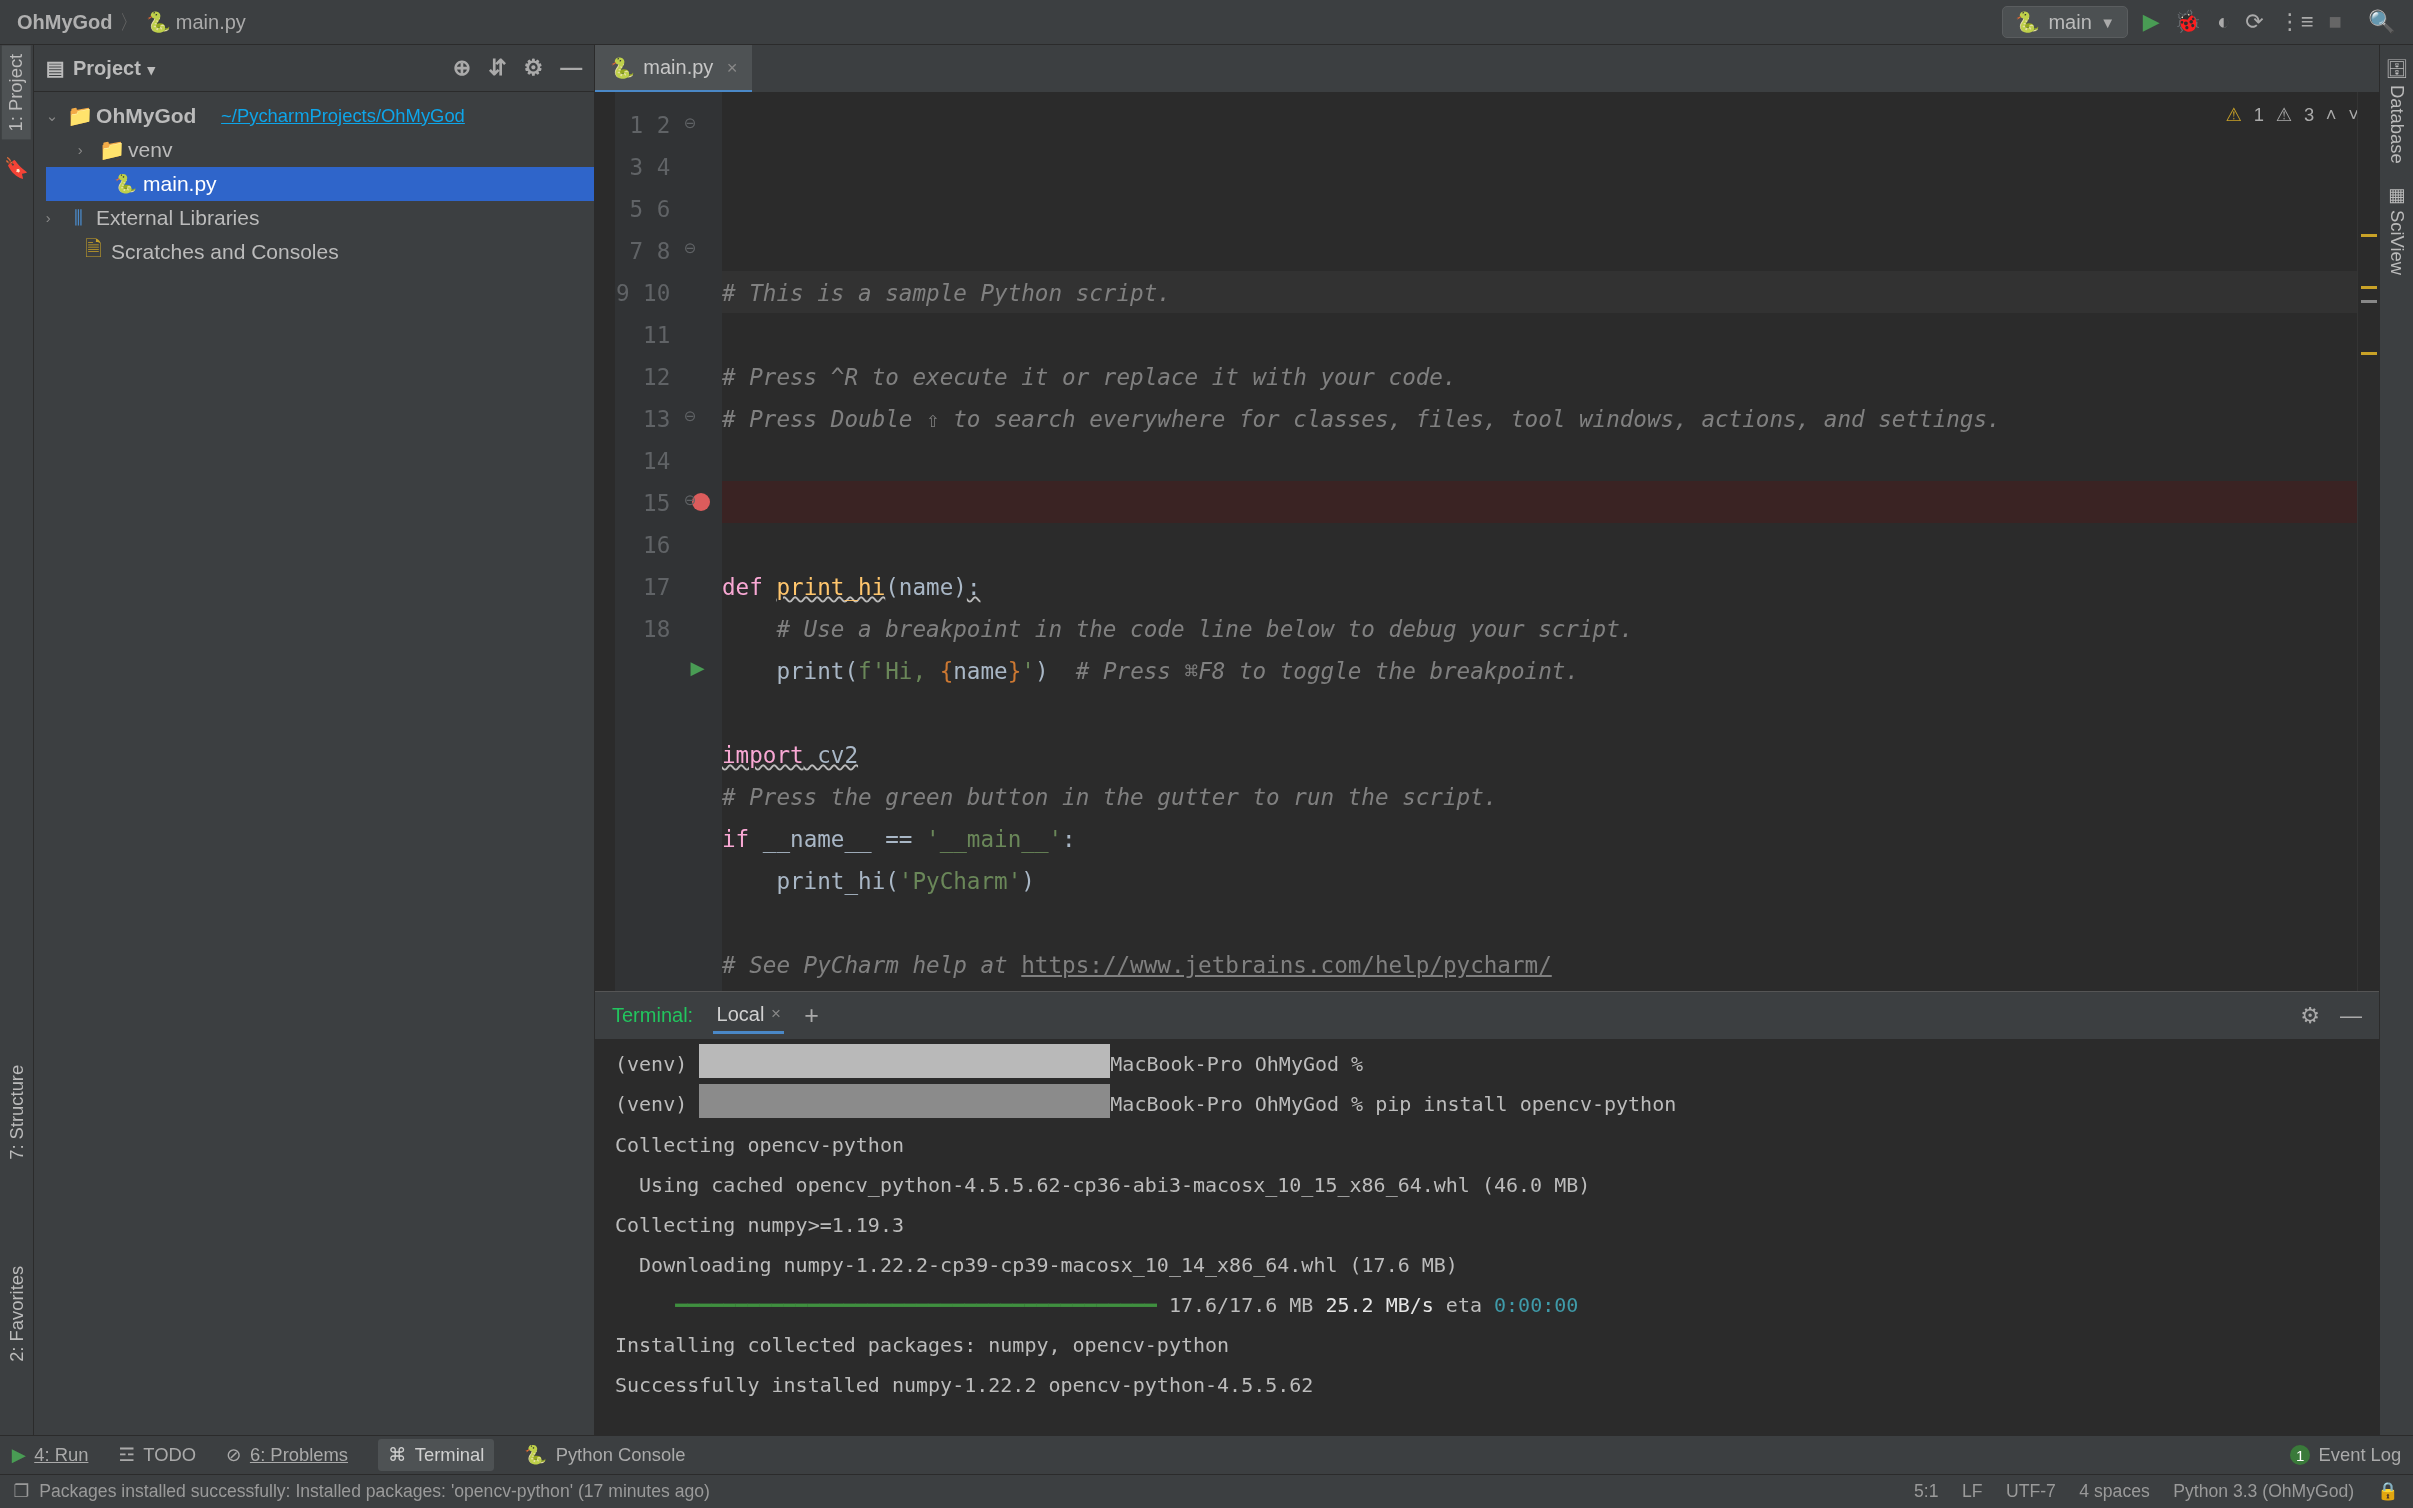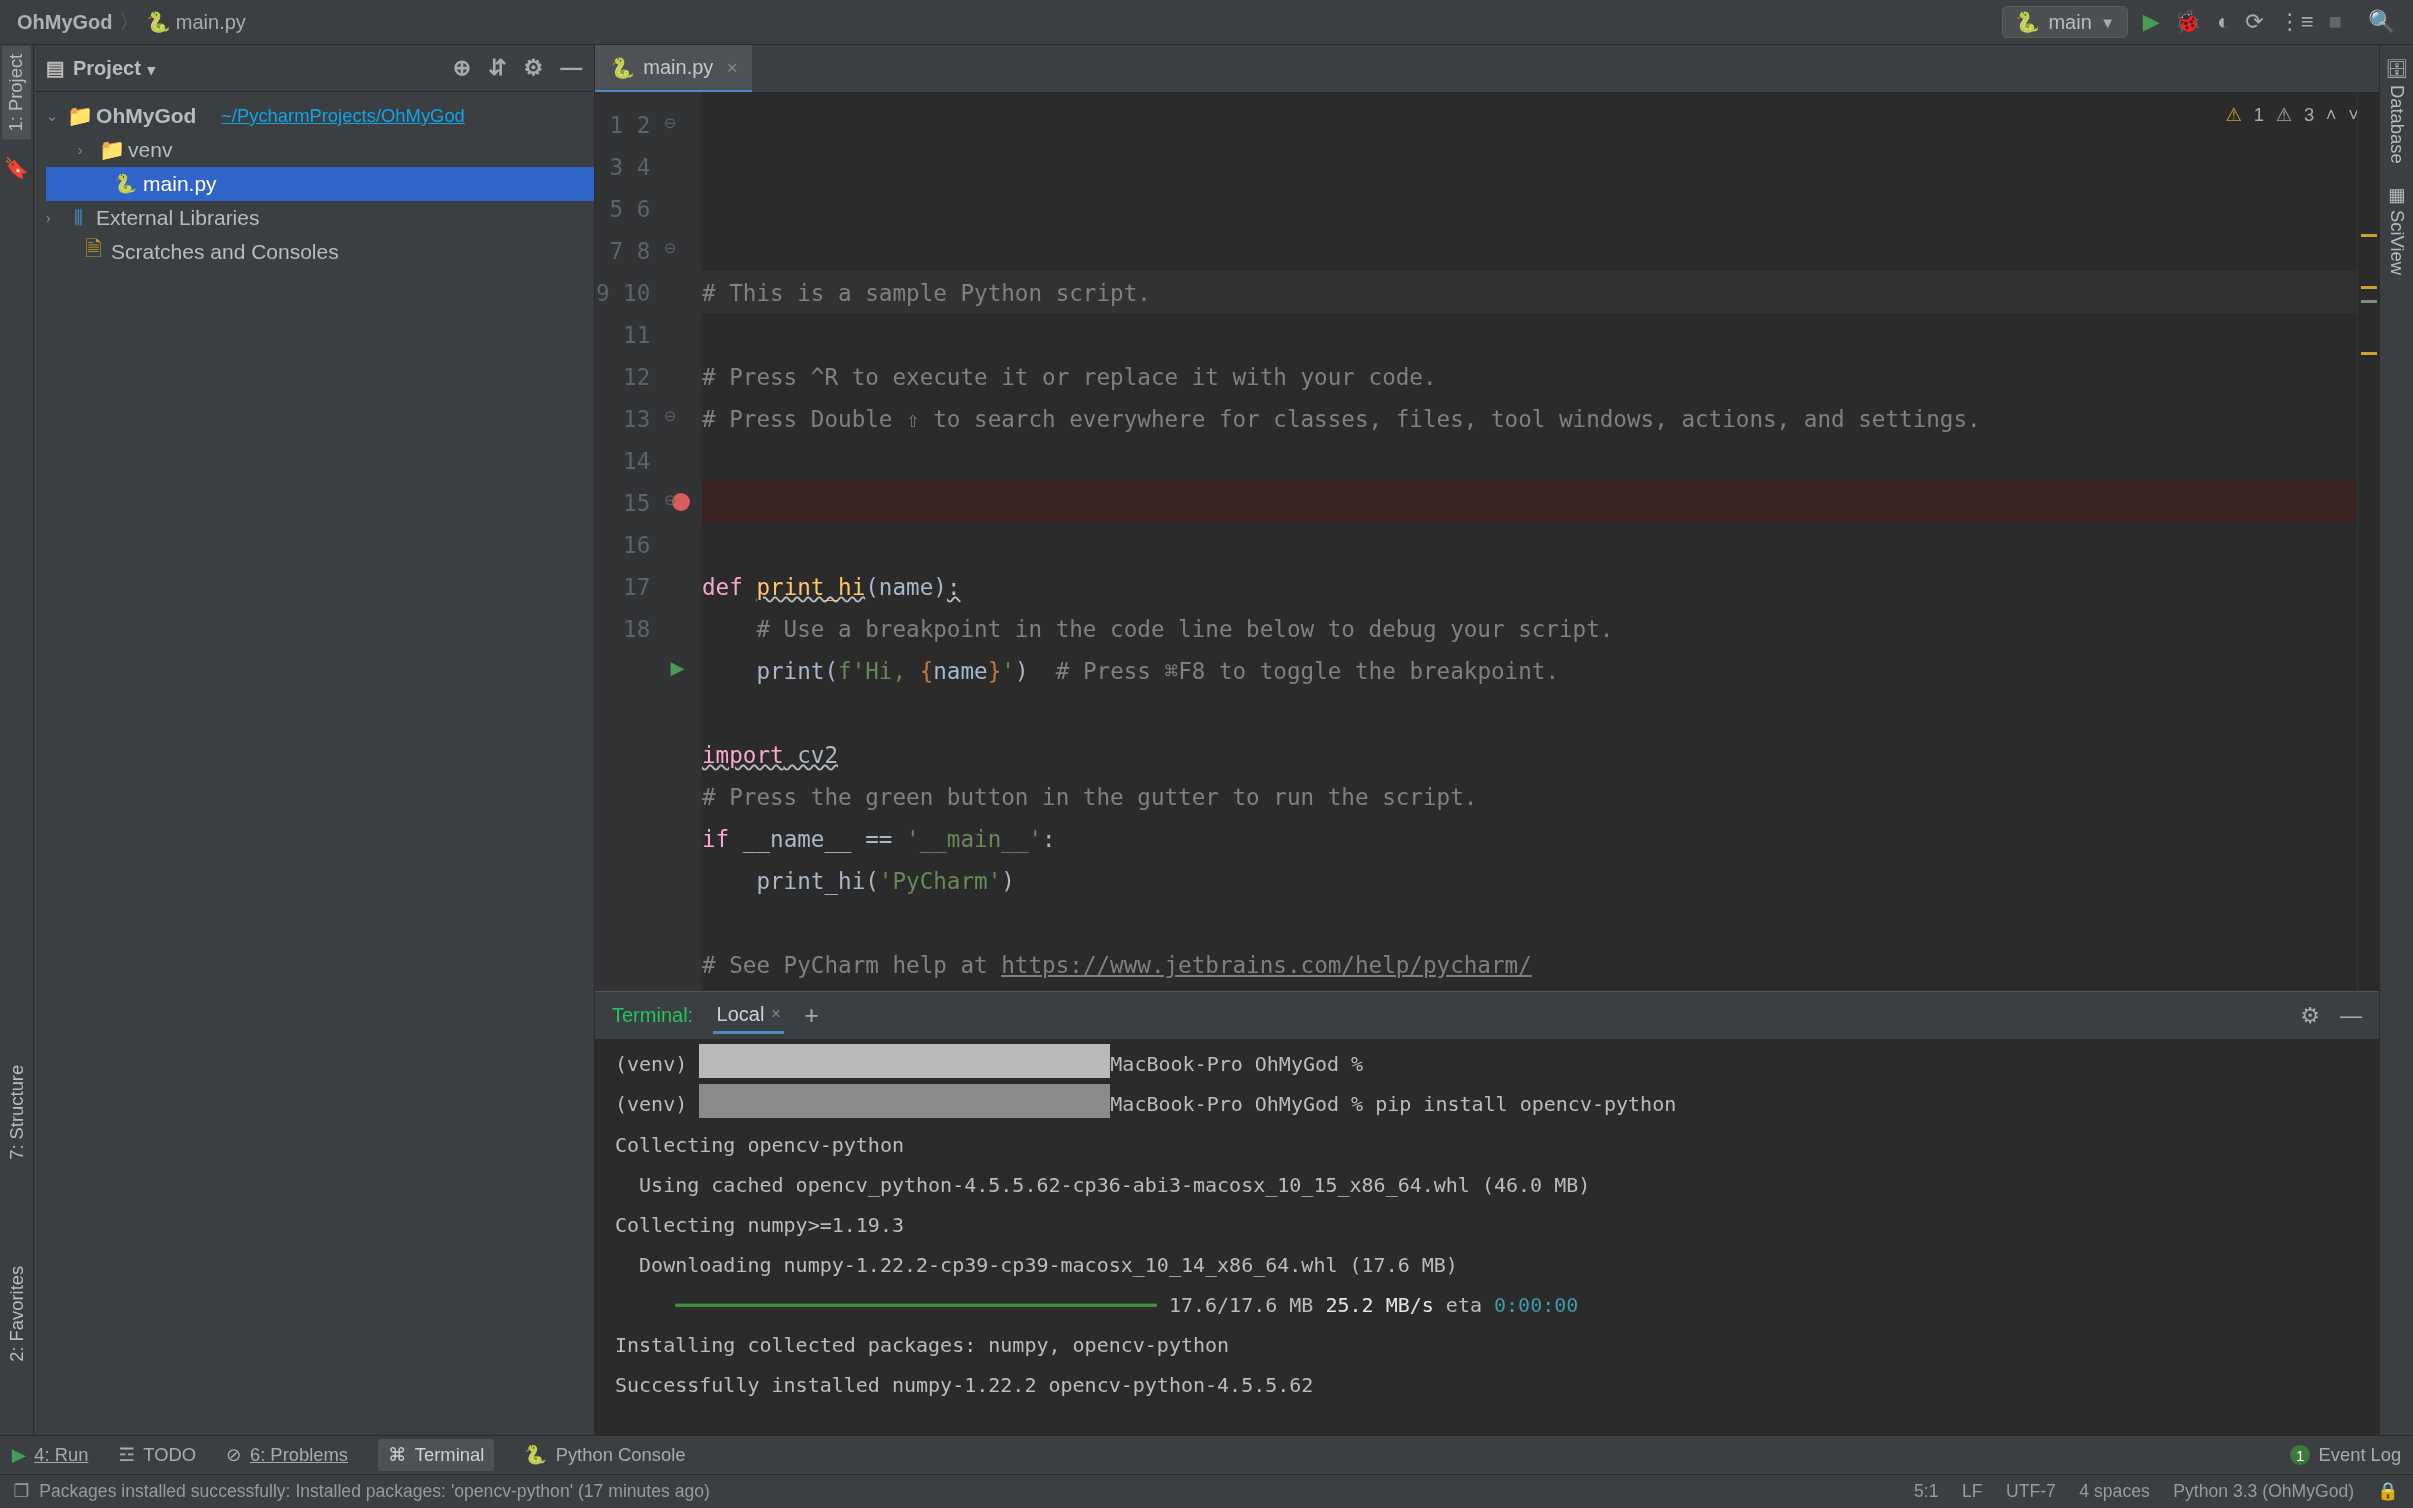--- a/index.html
+++ b/index.html
@@ -41,27 +41,27 @@
   .folder-ico-y { color:#b28a3b; }
   .py-ico { color:#3e86a0; font-size:18.4px; }
 
   
   .editor { flex:1; display:flex; flex-direction:column; background:#2b2b2b; min-width:0; }
   .tabs { height:47px; background:#3c3f41; display:flex; align-items:flex-end; padding-left:0; }
   .tab { height:47px; display:flex; align-items:center; gap:8.4px; padding:0 15px; background:#4e5254; color:#c7c7c7; border-bottom:2.5px solid #4a88c7; position:relative; font-size:20px; }
   .tab .close { color:#888; font-size:18.4px; margin-left:5px; }
 
   .code-wrap { flex:1; display:flex; position:relative; overflow:hidden; }
-  .gutter { width:67px; background:#313335; text-align:right; color:#606366; padding:11.7px 11.7px 0 0; font-family:Menlo,Consolas,monospace; font-size:22.6px; line-height:42px; }
+  .gutter { width:67px; background:#313335; text-align:right; color:#606366; padding:11.7px 11.7px 0 0; font-family:Menlo,Consolas,monospace; font-size:22.6px; line-height:42px;margin-left:20px; }
   .bpgutter { width:40px; background:#313335; position:relative; }
   .breakpoint { position:absolute; left:10px; width:18.4px; height:18.4px; border-radius:50%; background:#db5c5c; }
   .runmark { position:absolute; left:8.4px; color:#499c54; font-size:18.4px; }
   .fold { position:absolute; left:1.7px; color:#606366; font-size:15px; }
   .code { flex:1; font-family:Menlo,Consolas,monospace; font-size:22.6px; line-height:42px; color:#a9b7c6; padding:11.7px 0 0 0; white-space:pre; position:relative; }
-  .code .cm { color:#808080; }
+  .code .cm { color:#808080;font-style:italic; }
   .code .kw { color:#f9a8d4; }
   .code .fn { color:#ffc66d; }
   .code .str { color:#6a8759; }
   .code .fbr { color:#cc7832; }
   .code .url { color:#808080; text-decoration:underline; }
   .code .squig { text-decoration:underline wavy #bbb; text-decoration-thickness:1.7px; }
   .code .curline { position:absolute; left:0; right:0; height:42px; background:#323232; }
   .code .bpline  { position:absolute; left:0; right:0; height:42px; background:#3a2323; }
   .code .lines  { position:relative; }
   .inspect { position:absolute; top:11.7px; right:20px; display:flex; align-items:center; gap:11.7px; color:#aaa; font-size:18.4px; }

